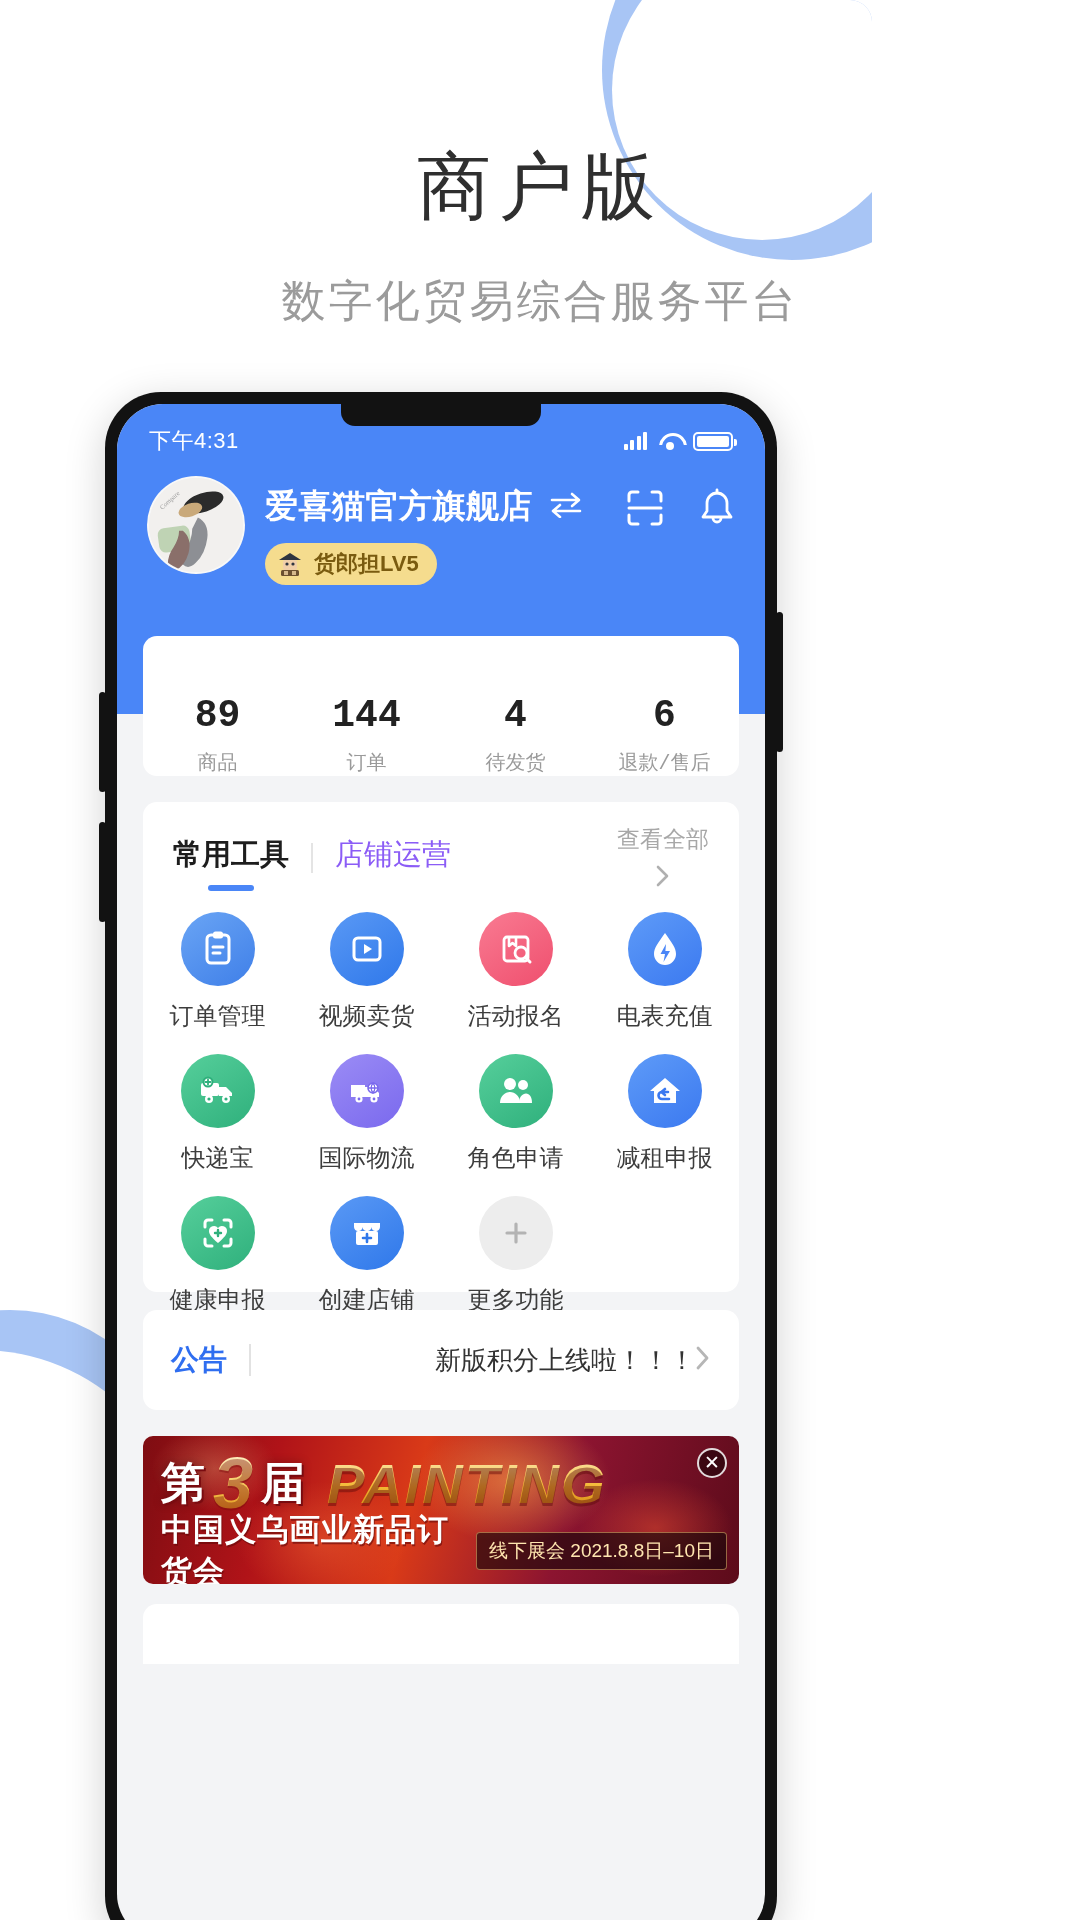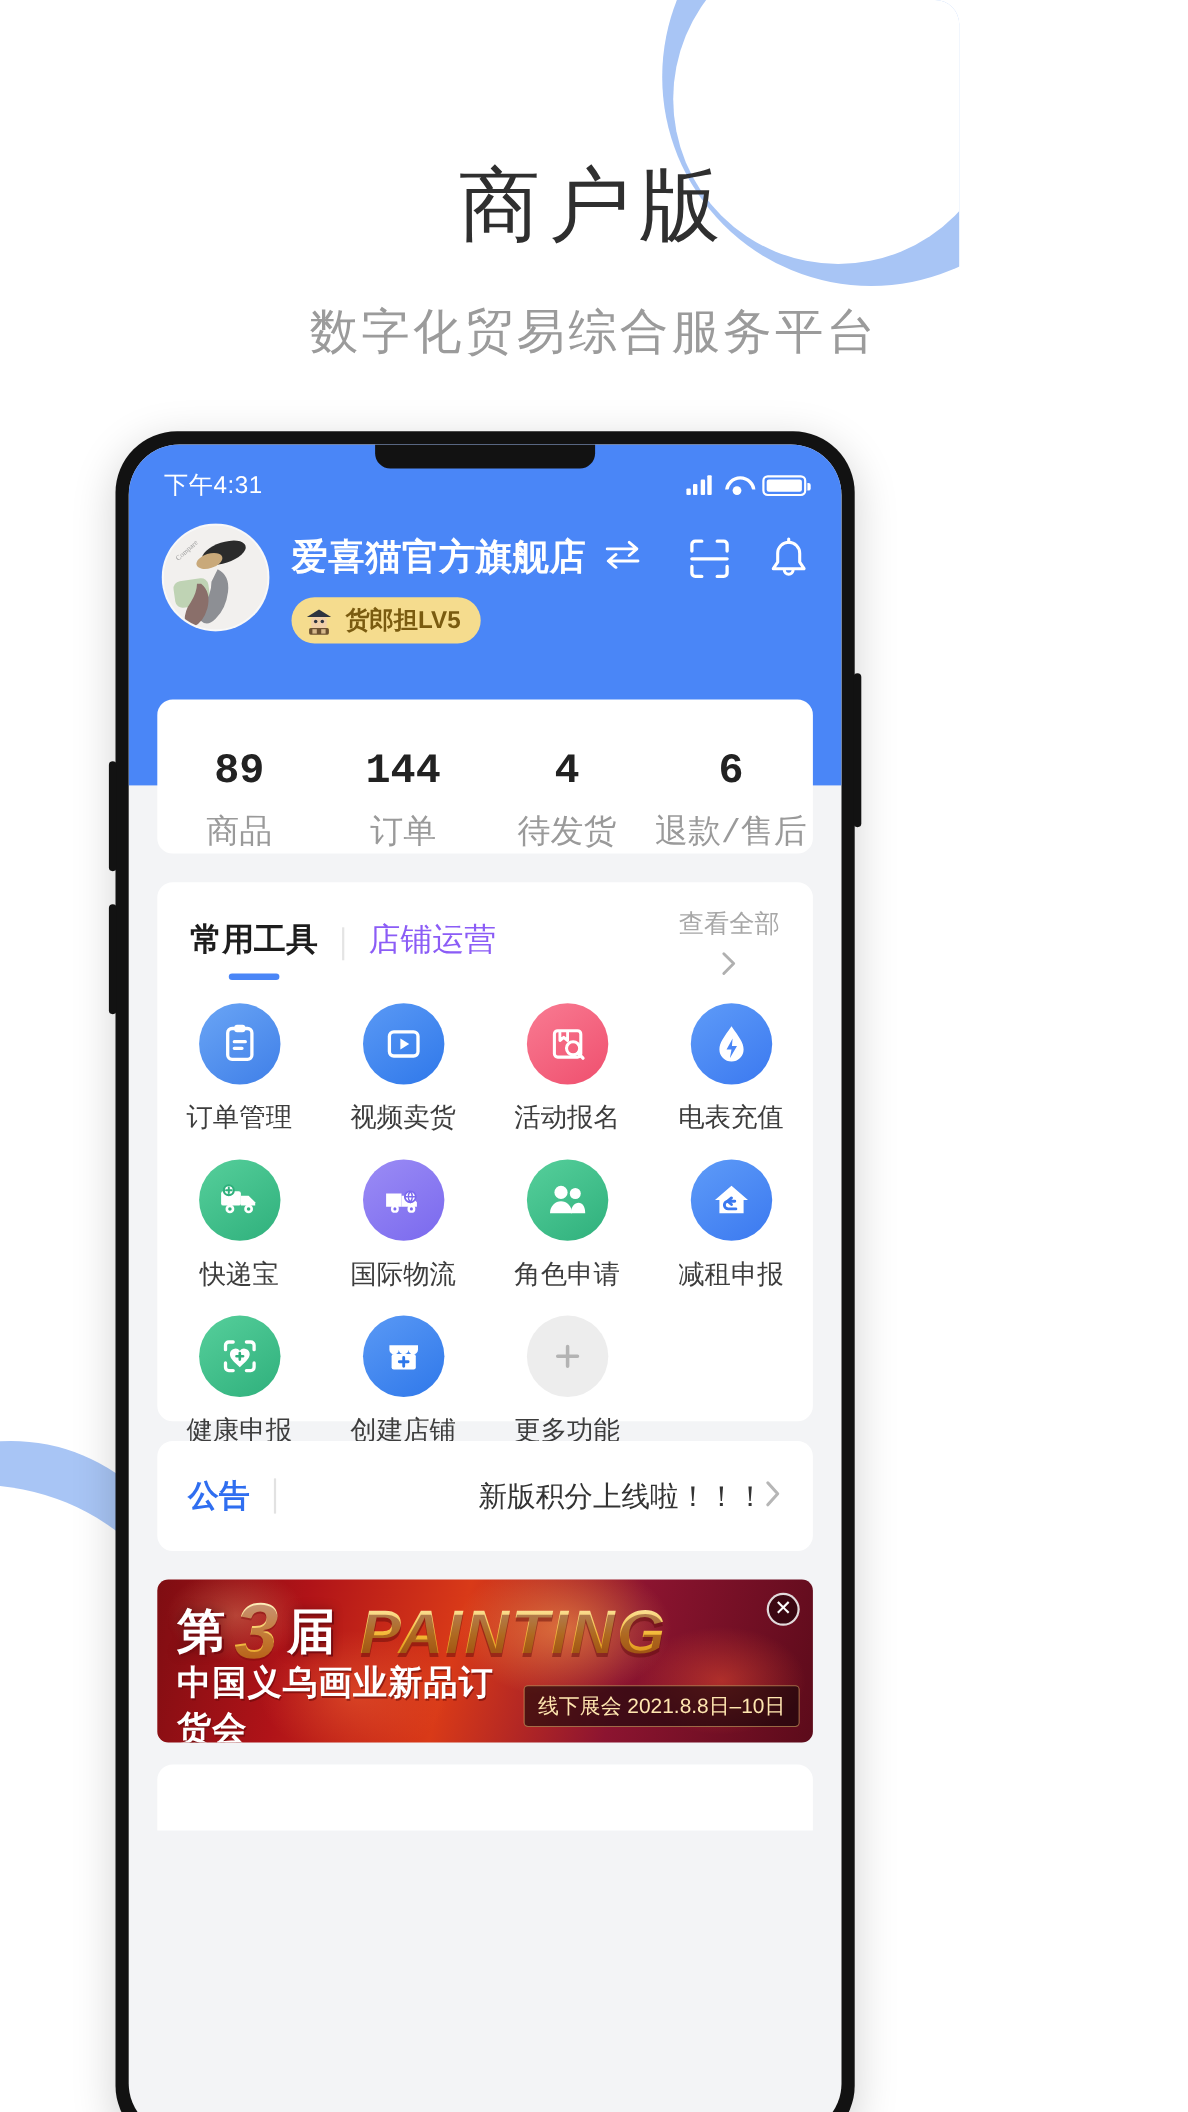--- a/index.html
+++ b/index.html
@@ -128,42 +128,42 @@
   }
   .avatar svg { display:block; width:100%; height:100% }
   .shop-info { margin-left: 20px; padding-top: 8px; flex: 1; min-width: 0; }
   .shop-name-line { display: flex; align-items: center; gap: 16px; }
   .shop-name {
     color: #fff; font-size: 33px; font-weight: 700; letter-spacing: 0.5px;
     white-space: nowrap;
   }
   .swap-icon { color: #fff; }
   .badge {
-    margin-top: 14px; display: inline-flex; align-items: flex-end; gap: 9px;
+    margin-top: 14px; display: inline-flex; align-items: center; gap: 9px;
     background: #f5dc8e; border-radius: 22px;
     padding: 6px 18px 6px 10px;
   }
   .badge-fig { width: 30px; height: 28px; flex: none; }
   .badge-text { color: #7a5b10; font-size: 22px; font-weight: 600; white-space: nowrap; }
 
   .header-actions {
     position: absolute; top: 84px; right: 30px;
     display: flex; align-items: center; gap: 34px;
   }
   .hdr-ico { color: #fff; cursor: pointer; }
 
   
   .card {
     position: absolute; left: 26px; right: 26px;
     background: #fff; border-radius: 14px;
   }
   .stats-card { top: 232px; height: 140px; display: flex; align-items: flex-end; font-family: Liberation Mono, monospace; }
   .stat { flex: 1; text-align: center; }
   .stat-num { font-size: 38px; font-weight: 700; color: #222; line-height: 1.1; }
-  .stat-lbl { margin-top: 12px; font-size: 30px; color: #9a9a9a; }
+  .stat-lbl { margin-top: 12px; font-size: 20px; color: #9a9a9a; }
 
   
   .tools-card { top: 398px; height: 490px; padding: 26px 0 18px; }
   .tools-head {
     display: flex; align-items: center; padding: 0 30px; height: 60px;
   }
   .tab {
     font-size: 29px; color: #8b5cf6; position: relative; padding-bottom: 6px;
     cursor: pointer;
   }

